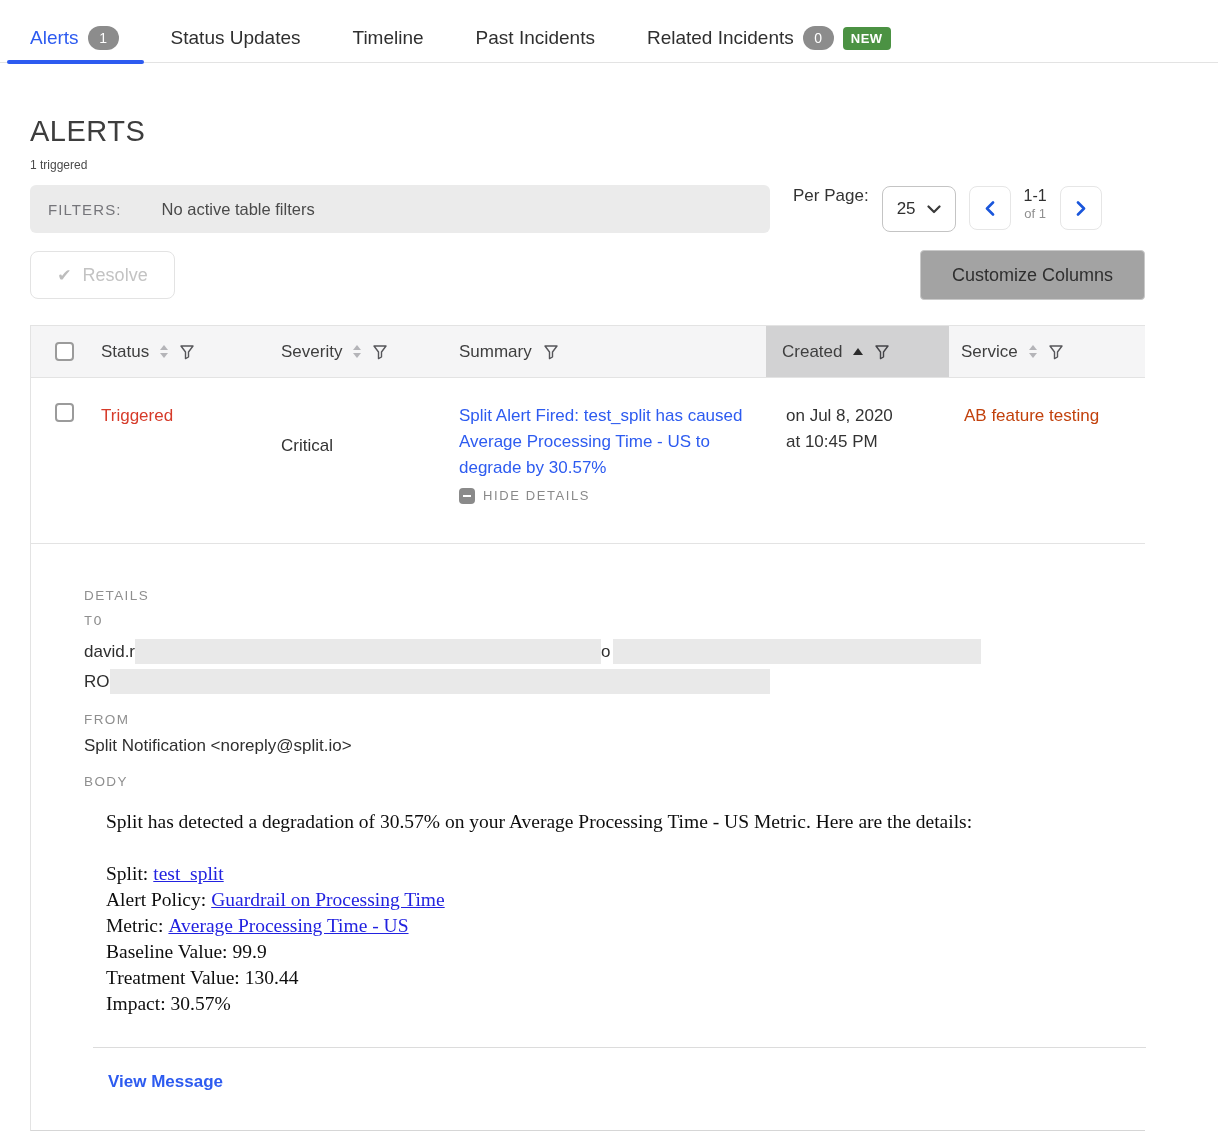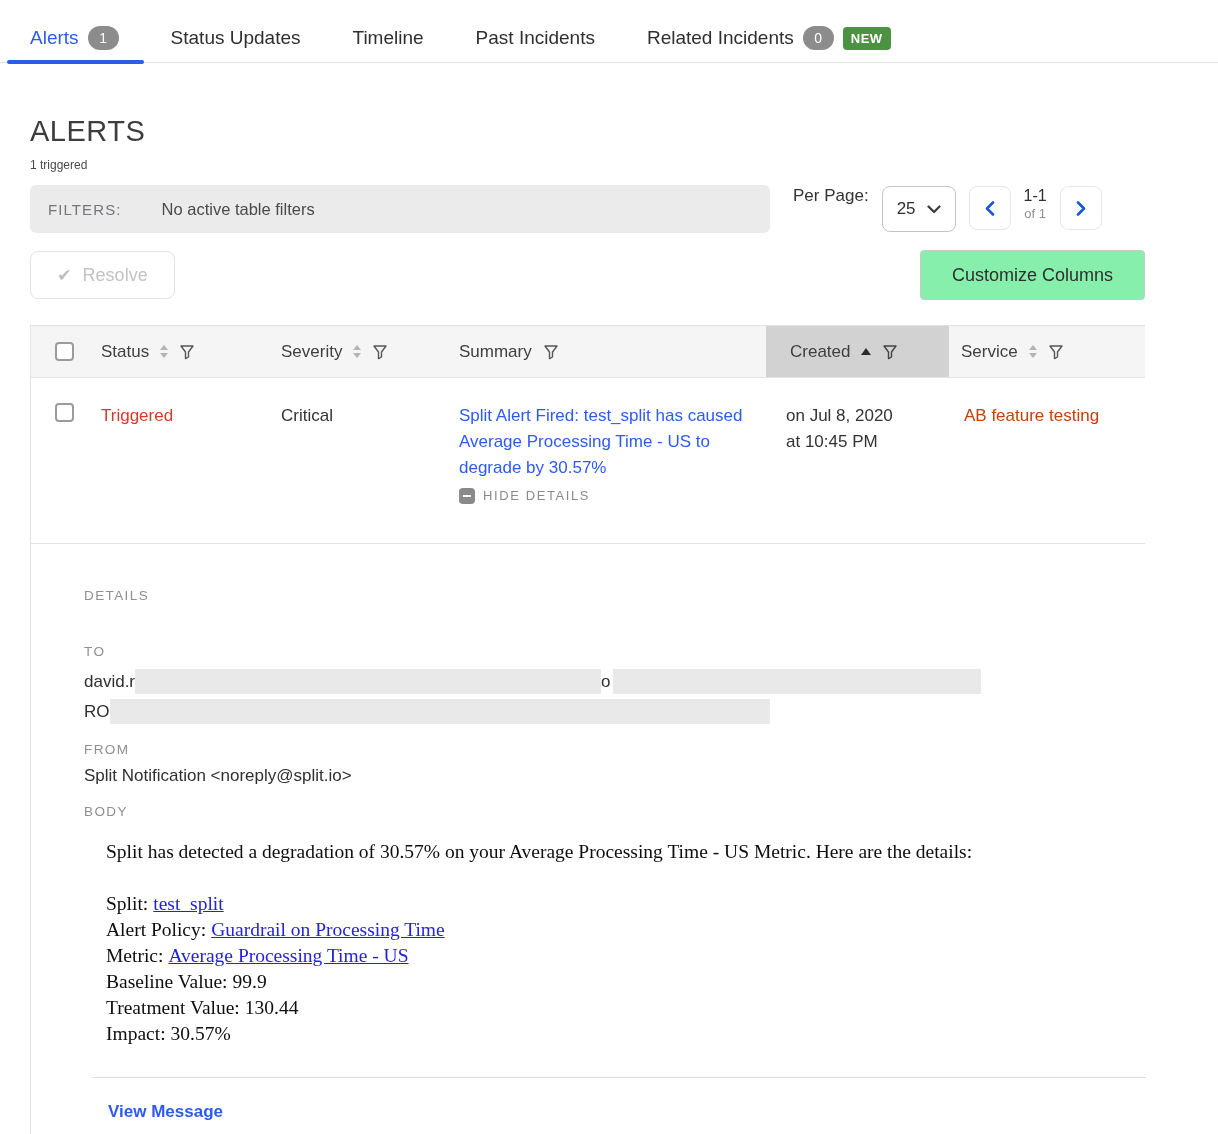--- a/index.html
+++ b/index.html
@@ -41,60 +41,60 @@
   .range-bottom { font-size:13px; color:#8f8f8f; }
 
   
   .actions-row { display:flex; justify-content:space-between; align-items:center;
     width:1115px; margin-top:17px; }
   .resolve-btn { width:145px; height:48px; border:1px solid #e3e3e3; border-radius:8px;
     background:#fff; color:#c3c3c3; font-size:18px; display:flex; align-items:center;
     justify-content:center; gap:11px; }
   .check-glyph { font-size:17px; color:#bdbdbd; }
   .customize-btn { width:225px; height:50px; border:1px solid #c9c9c9; border-radius:4px;
-    background:#86efac; font-size:18px; color:#2f2f2f; display:flex; align-items:center;
+    background:#a3a3a3; font-size:18px; color:#2f2f2f; display:flex; align-items:center;
     justify-content:center; cursor:pointer; }
 
   
   .table-wrap { width:1115px; margin-top:25px; border-left:1px solid #e3e3e3;
     border-bottom:1px solid #d6d6d6; }
   .grid-cols { display:grid; grid-template-columns:70px 180px 178px 307px 183px 197px; }
   .thead { background:#f5f5f6; border-top:1px solid #e3e3e3; border-bottom:1px solid #e3e3e3;
     height:53px; align-items:center; }
   .th { display:flex; align-items:center; gap:11px; font-size:17px; color:#3f3f3f; height:100%; cursor:pointer; }
-  .th.created-col { background:#d2d2d3; padding-left:24px; }
+  .th.created-col { background:#d2d2d3; padding-left:16px; }
   .th.service-col { padding-left:12px; }
   .sort-icon { display:inline-flex; flex-direction:column; gap:3px; }
   .tri-up-sm { width:0; height:0; border-left:4px solid transparent; border-right:4px solid transparent;
     border-bottom:5px solid #b4b4b8; }
   .tri-down-sm { width:0; height:0; border-left:4px solid transparent; border-right:4px solid transparent;
     border-top:5px solid #b4b4b8; }
   .tri-up-solid { width:0; height:0; border-left:5px solid transparent; border-right:5px solid transparent;
     border-bottom:7px solid #2b2b2b; }
   .checkbox { width:19px; height:19px; border:2px solid #9b9b9b; border-radius:4px;
     background:#fff; margin-left:24px; cursor:pointer; }
   .trow { border-bottom:1px solid #e3e3e3; padding:25px 0 34px; }
   .td { font-size:17px; line-height:26px; }
   .status-triggered { color:#d63b2a; }
-  .severity-critical { color:#333; }
+  .severity-critical { color:#333;margin-top:30px; }
   .summary-cell { padding-right:20px; }
   .summary-link { color:#2d5bf0; cursor:pointer; text-decoration:none; }
   .hide-details { display:flex; align-items:center; gap:8px; margin-top:2px; cursor:pointer; }
   .minus-icon { width:16px; height:16px; background:#8a8a8a; border-radius:4px;
     display:flex; align-items:center; justify-content:center; }
   .minus-icon span { display:block; width:8px; height:2px; background:#fff; }
   .hide-details-label { font-size:13px; color:#8a8a8a; letter-spacing:1.6px; }
   .created-cell { padding-left:20px; color:#333; }
   .service-cell { padding-left:15px; }
   .service-link { color:#c2410c; cursor:pointer; }
 
   
   .details-content { padding:44px 0 38px 53px; }
   .section-label { font-size:13.5px; color:#8f8f8f; letter-spacing:1.4px; }
-  .to-label { margin-top:41px; }
+  .to-label { margin-top:11px;font-family:Liberation Mono, monospace; }
   .redacted-line { display:flex; align-items:center; font-size:17px; color:#2f2f2f; }
   .line1 { margin-top:10px; }
   .line2 { margin-top:5px; }
   .redact { background:#e9e9e9; height:25px; display:inline-block; }
   .redact-a { width:466px; }
   .redact-b { width:368px; margin-left:2px; }
   .redact-c { width:660px; }
   .from-label { margin-top:18px; }
   .from-value { margin-top:9px; font-size:17px; color:#2f2f2f; }
   .body-label { margin-top:18px; }

